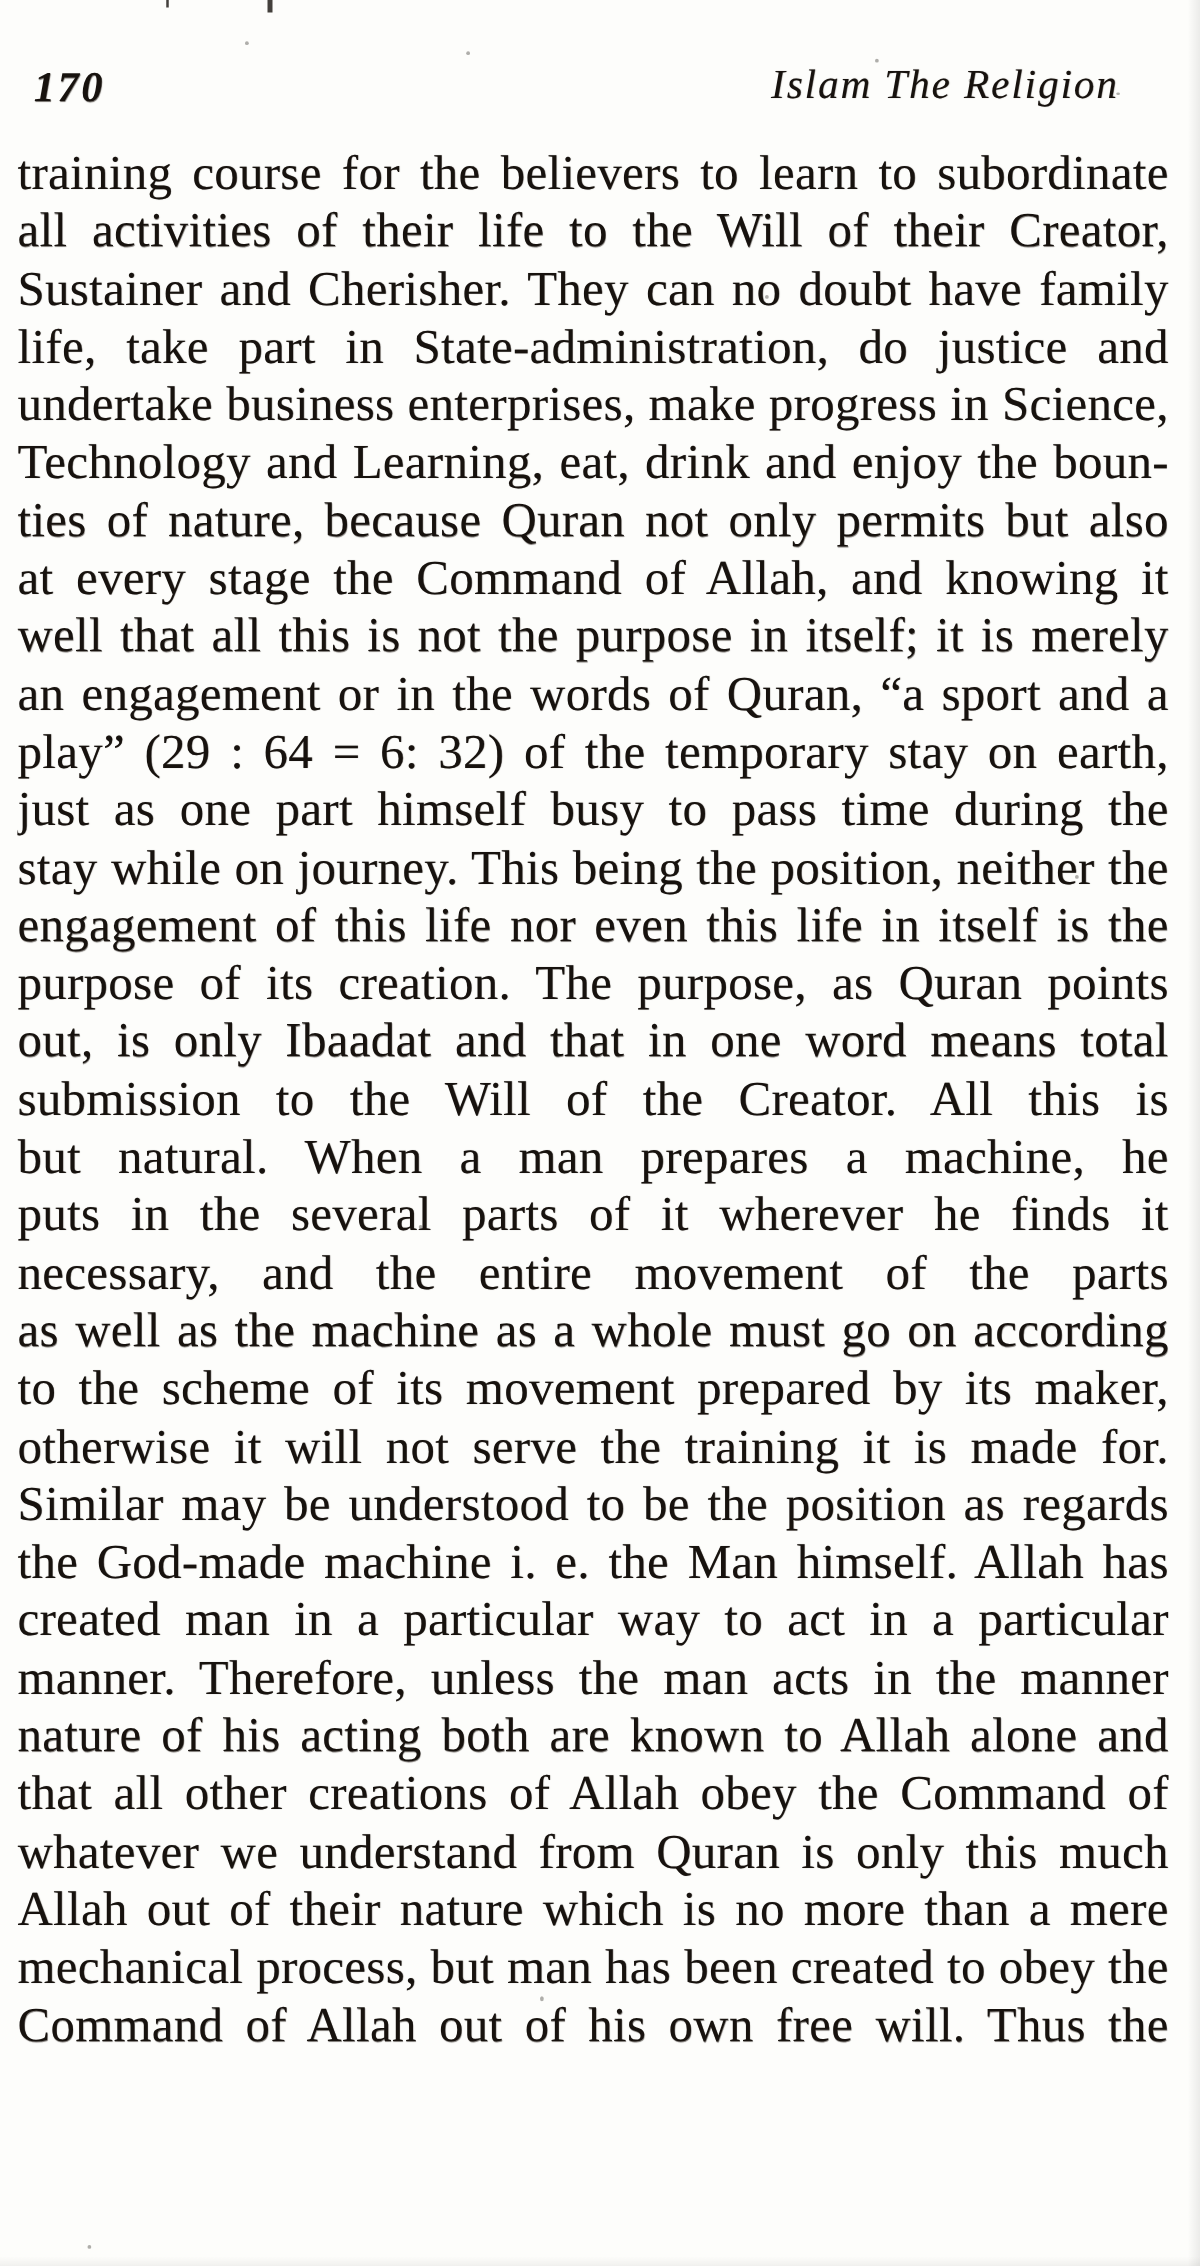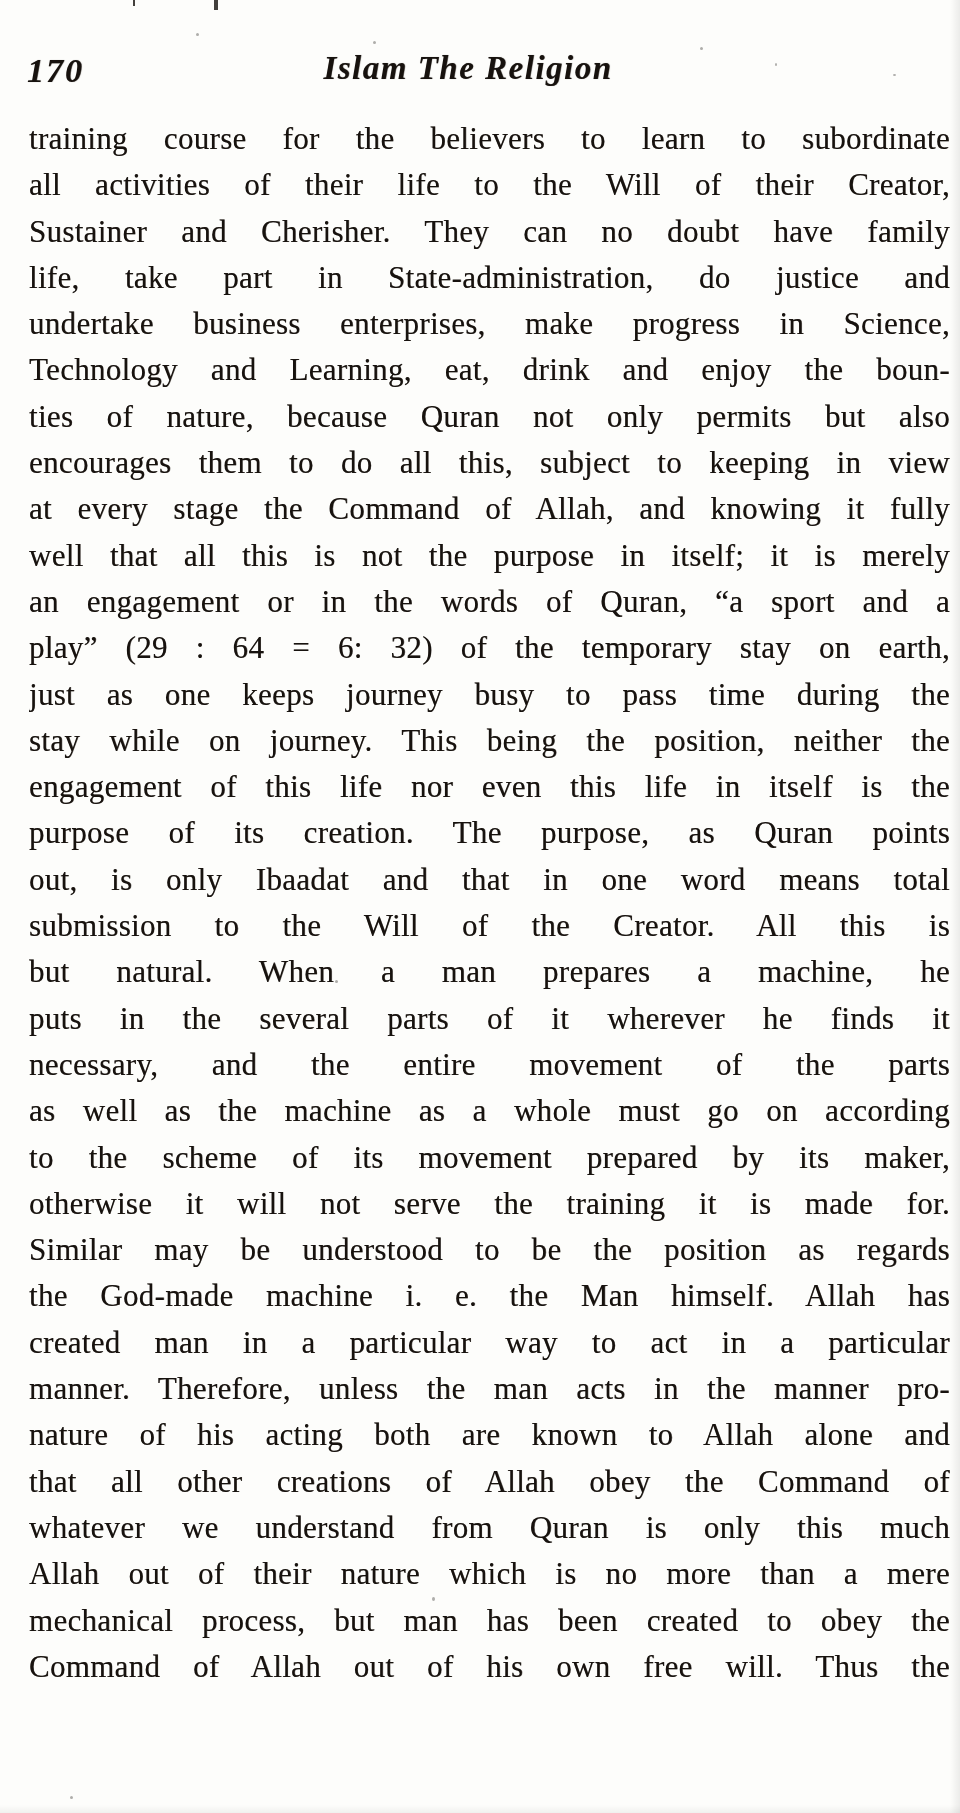--- a/index.html
+++ b/index.html
@@ -28,29 +28,29 @@
     position: absolute; top: 50px; left: 25px; right: 25px; height: 42px;
   }
   .page-number {
     position: absolute; left: 2px; top: 2px;
     font-size: 34px; font-style: italic; font-weight: bold;
     letter-spacing: 2px;
     text-shadow: 0.4px 0.4px 0.7px rgba(25,18,12,0.6);
   }
   .page-title {
     position: absolute; left: 16px; right: 40px; top: 0;
-    text-align: center;
-    font-size: 33px; font-style: italic; font-weight: 700;
+    text-align: right;
+    font-size: 33px; font-style: italic; font-weight: 400;
     letter-spacing: 1.5px;
     text-shadow: 0.4px 0.4px 0.7px rgba(25,18,12,0.55);
   }
 
   .body-text {
-    position: absolute; top: 116px; left: 29px; width: 921px;
-    font-size: 31px; line-height: 46.3px;
+    position: absolute; top: 116px; left: 14px; width: 921px;
+    font-size: 39px; line-height: 46.3px;
     letter-spacing: 0.3px;
     text-shadow: 0.35px 0.35px 0.6px rgba(25,18,12,0.55);
   }
   .line {
     text-align: justify;
     text-align-last: justify;
     text-justify: inter-word;
     height: 46.3px; overflow: hidden;
   }
   .it { }
@@ -82,26 +82,25 @@
   </div>
 
   <div class="body-text">
     <div class="line">training course for the believers to learn to subordinate</div>
     <div class="line">all activities of their life to the Will of their Creator,</div>
     <div class="line">Sustainer and Cherisher. They can no doubt have family</div>
     <div class="line">life, take part in State-administration, do justice and</div>
     <div class="line">undertake business enterprises, make progress in Science,</div>
     <div class="line">Technology and Learning, eat, drink and enjoy the boun-</div>
     <div class="line">ties of nature, because Quran not only permits but also</div>
-    <div class="line">encourages them to do all this, subject to keeping in view</div>
     <div class="line">at every stage the Command of Allah, and knowing it fully</div>
     <div class="line">well that all this is not the purpose in itself; it is merely</div>
     <div class="line">an engagement or in the words of Quran, “a sport and a</div>
     <div class="line">play” (29 : 64 = 6: 32) of the temporary stay on earth,</div>
-    <div class="line">just as one keeps journey busy to pass time during the</div>
+    <div class="line">just as one part himself busy to pass time during the</div>
     <div class="line">stay while on journey. This being the position, neither the</div>
     <div class="line">engagement of this life nor even this life in itself is the</div>
     <div class="line">purpose of its creation. The purpose, as Quran points</div>
     <div class="line"><span>out, is only </span><span class="it">Ibaadat</span><span> and that in one word means total</span></div>
     <div class="line">submission to the Will of the Creator. All this is</div>
     <div class="line">but natural. When a man prepares a machine, he</div>
     <div class="line">puts in the several parts of it wherever he finds it</div>
     <div class="line">necessary, and the entire movement of the parts</div>
     <div class="line">as well as the machine as a whole must go on according</div>
     <div class="line">to the scheme of its movement prepared by its maker,</div>

